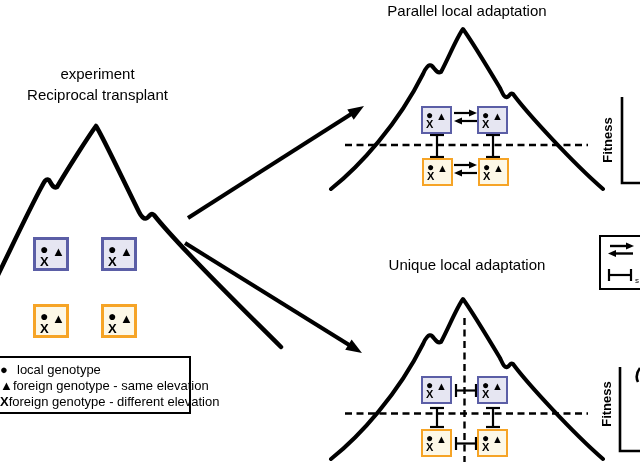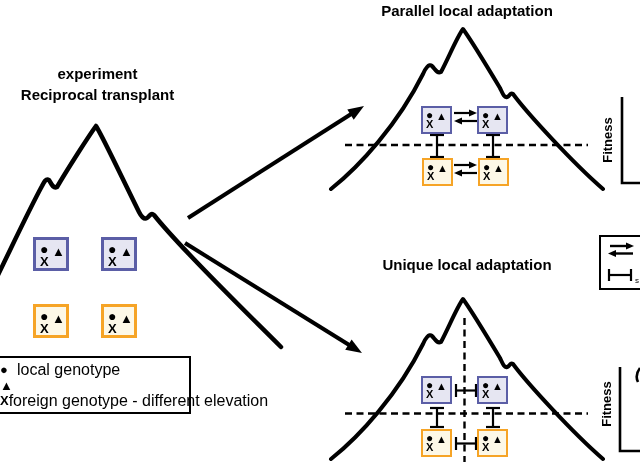--- a/index.html
+++ b/index.html
@@ -2,21 +2,21 @@
 <html><head>
 <meta charset="utf-8">
 <style>
   html,body{margin:0;padding:0;background:#fff;}
   *{box-sizing:border-box;}
   #fig{
     position:relative;width:640px;height:462px;background:#fff;overflow:hidden;
     font-family:"Liberation Sans", sans-serif;color:#000;
   }
   #art{position:absolute;left:0;top:0;z-index:0;}
-  .ttl{position:absolute;z-index:2;font-weight:bold;font-size:15px;line-height:21px;text-align:center;}
+  .ttl{position:absolute;z-index:2;font-weight:normal;font-size:15px;line-height:21px;text-align:center;}
   
   .gbox{position:absolute;z-index:3;border-style:solid;}
   .gbox.purple{border-color:#5b5ea6;background:#e6e6f2;}
   .gbox.orange{border-color:#f6a426;background:#fdf8e7;}
   .gbox.lg{width:36px;height:34px;border-width:3px;}
   .gbox.sm{width:31px;height:28px;border-width:2.5px;}
   .gbox span{position:absolute;line-height:1;color:#000;}
   .lg .s-c{left:4px;top:2px;font-size:14px;}
   .lg .s-t{left:16px;top:5px;font-size:13px;}
   .lg .s-x{left:4px;top:15px;font-size:13px;font-weight:bold;}
@@ -24,21 +24,21 @@
   .sm .s-t{left:13px;top:3px;font-size:11px;}
   .sm .s-x{left:3px;top:11px;font-size:11px;font-weight:bold;}
   
   #legend{
     position:absolute;z-index:2;left:-10px;top:356px;width:201px;height:58px;
     border:2px solid #000;background:#fff;padding:3px 4px 3px 8px;
     display:flex;flex-direction:column;justify-content:space-around;
   }
   .leg-row{display:flex;align-items:center;height:17px;}
   .leg-sym{width:17px;font-size:13px;line-height:1;font-weight:bold;}
-  .leg-lbl{font-size:16px;white-space:nowrap;}
+  .leg-lbl{font-size:13px;white-space:nowrap;}
   
   #flowLegend{
     position:absolute;z-index:2;left:599px;top:235px;width:46px;height:55px;
     border:2.5px solid #000;background:#fff;
   }
   #flowLegend .frag{position:absolute;left:34px;top:40px;font-size:8px;line-height:1;}
   
   .fitness{position:absolute;z-index:2;width:60px;height:14px;font-weight:bold;font-size:13px;
     text-align:center;line-height:14px;transform:rotate(-90deg);}
 </style>
@@ -193,20 +193,21 @@
     <span class="s-x">X</span>
   </div>
 
   <div id="legend">
     <div class="leg-row">
       <span class="leg-sym">●</span>
       <span class="leg-lbl">local genotype</span>
     </div>
     <div class="leg-row">
       <span class="leg-sym">▲</span>
+      <span class="leg-lbl">foreign genotype - same elevation</span>
     </div>
     <div class="leg-row">
       <span class="leg-sym">X</span>
       <span class="leg-lbl">foreign genotype - different elevation</span>
     </div>
   </div>
 
   <div id="flowLegend">
     <svg width="41" height="50" viewBox="0 0 41 50">
       <g>

